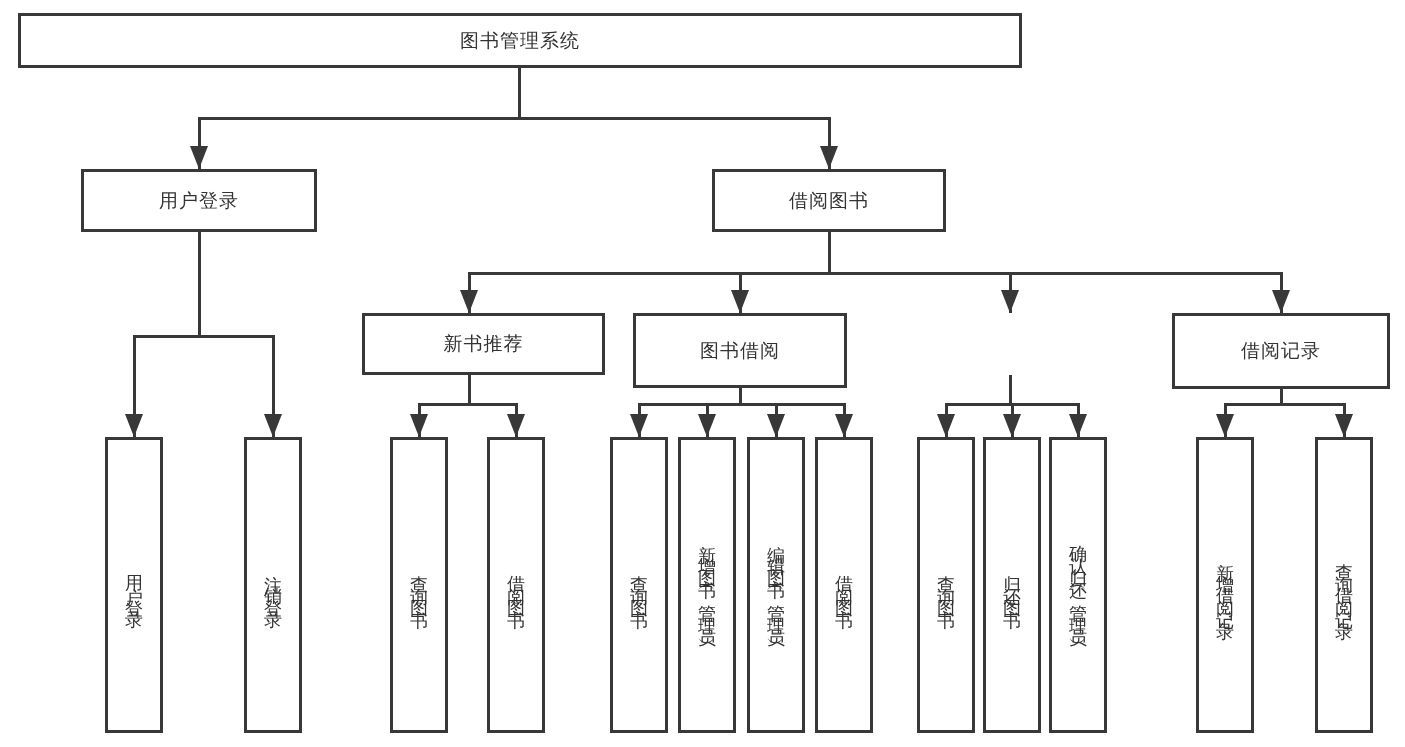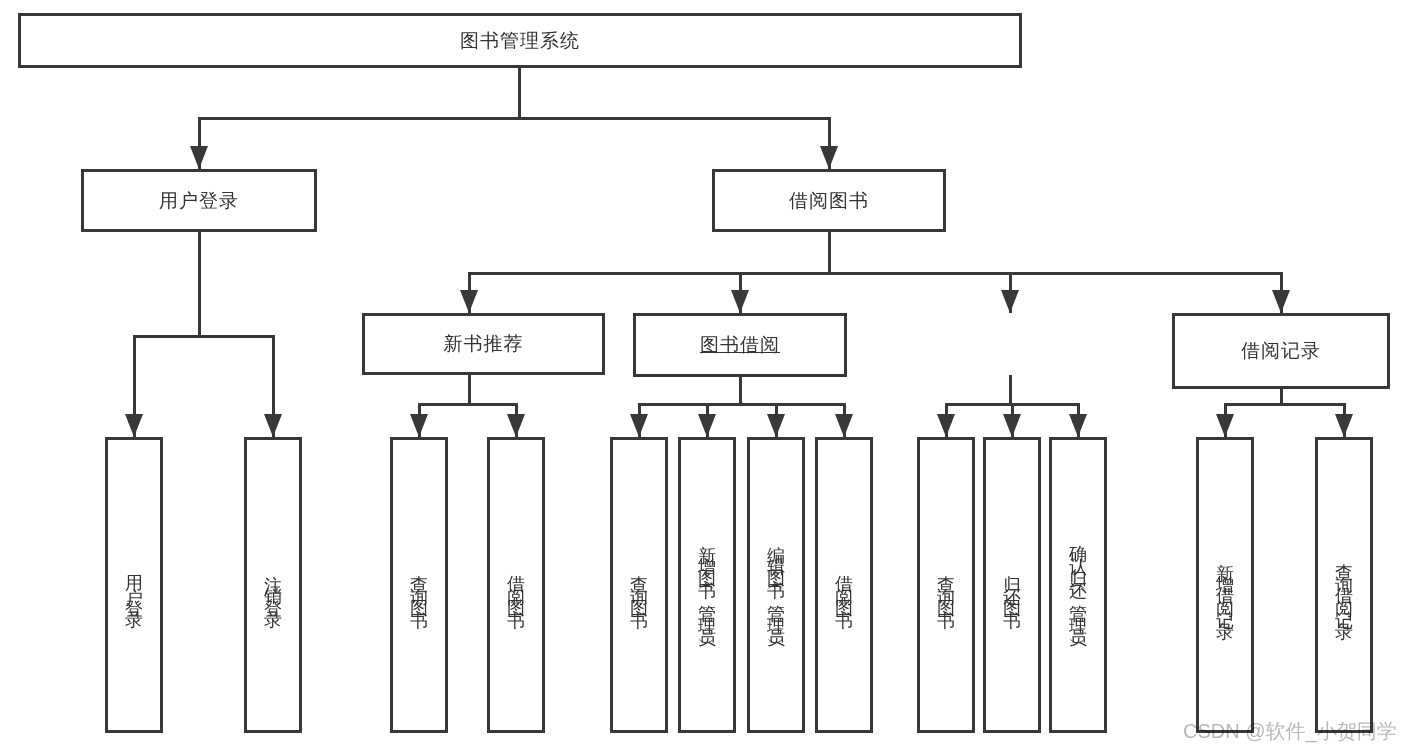--- a/index.html
+++ b/index.html
@@ -66,42 +66,41 @@
 <body>
 
 <div id="canvas" style="--line: #383838; --text: #333333; --bg: #ffffff; --wm: #b9b9b9;">
 
   <div class="box" style="left:18px; top:13px; width:1004px; height:55px;">图书管理系统</div>
 
   <div class="box" style="left:81px; top:169px; width:236px; height:63px;">用户登录</div>
   <div class="box" style="left:712px; top:169px; width:234px; height:63px;">借阅图书</div>
 
   <div class="box" style="left:362px; top:313px; width:243px; height:62px;">新书推荐</div>
-  <div class="box" style="left:633px; top:313px; width:214px; height:64px;text-decoration:underline;">图书借阅</div>
+  <div class="box" style="left:633px; top:313px; width:214px; height:75px;">图书借阅</div>
   <div class="box" style="left:1172px; top:313px; width:218px; height:76px;">借阅记录</div>
 
   <div class="box leaf" style="left:105px; top:437px; width:58px; height:296px;">用户登录</div>
   <div class="box leaf" style="left:244px; top:437px; width:58px; height:296px;">注销登录</div>
 
   <div class="box leaf" style="left:390px; top:437px; width:58px; height:296px;">查询图书</div>
   <div class="box leaf" style="left:487px; top:437px; width:58px; height:296px;">借阅图书</div>
 
   <div class="box leaf" style="left:610px; top:437px; width:58px; height:296px;">查询图书</div>
   <div class="box leaf" style="left:678px; top:437px; width:58px; height:296px;">新增图书（管理员）</div>
   <div class="box leaf" style="left:747px; top:437px; width:58px; height:296px;">编辑图书（管理员）</div>
   <div class="box leaf" style="left:815px; top:437px; width:58px; height:296px;">借阅图书</div>
 
   <div class="box leaf" style="left:917px; top:437px; width:58px; height:296px;">查询图书</div>
   <div class="box leaf" style="left:983px; top:437px; width:58px; height:296px;">归还图书</div>
   <div class="box leaf" style="left:1049px; top:437px; width:58px; height:296px;">确认归还（管理员）</div>
 
   <div class="box leaf" style="left:1196px; top:437px; width:58px; height:296px;">新增借阅记录</div>
   <div class="box leaf" style="left:1315px; top:437px; width:58px; height:296px;">查询借阅记录</div>
 
-  <div class="watermark" style="left:1183px; top:718px;">CSDN @软件_小贺同学</div>
 
 <div class="vline" style="left: 518px; top: 68px; height: 50px;"></div>
     <div class="vline" style="left: 828px; top: 232px; height: 41px;"></div>
     <div class="vline" style="left: 198px; top: 232px; height: 104px;"></div>
     <div class="vline" style="left: 468px; top: 375px; height: 29px;"></div>
     <div class="vline" style="left: 739px; top: 375px; height: 29px;"></div>
     <div class="vline" style="left: 1009px; top: 375px; height: 29px;"></div>
     <div class="vline" style="left: 1280px; top: 375px; height: 29px;"></div>
     <div class="hline" style="left: 198px; top: 117px; width: 633px;"></div>
     <div class="hline" style="left: 468px; top: 272px; width: 815px;"></div>

